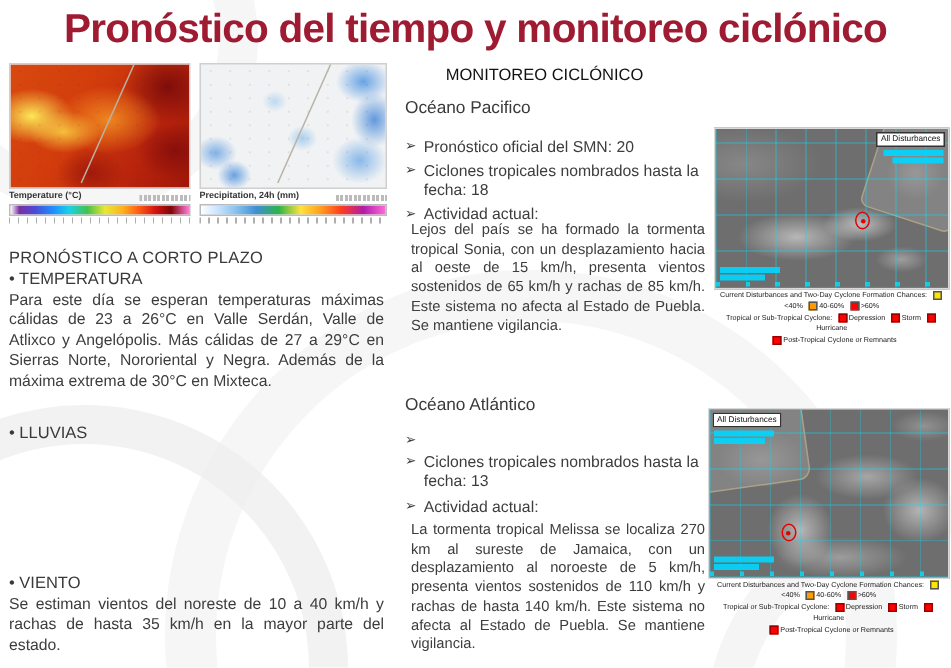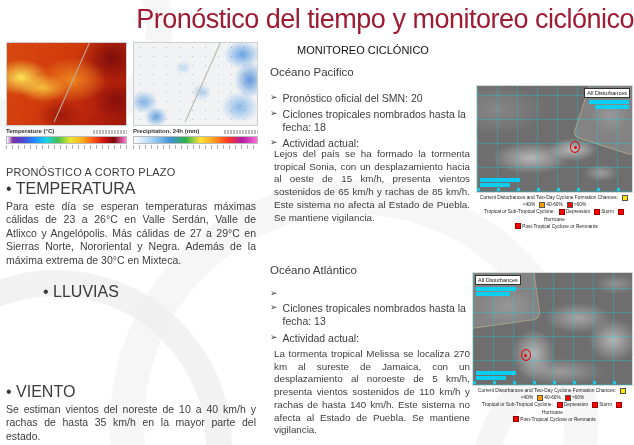--- a/index.html
+++ b/index.html
@@ -7,22 +7,22 @@
        font-family:"Liberation Sans", sans-serif;color:#2b2b2b;}
   .page{position:absolute;inset:0;}
 
   
   .wm{position:absolute;border-radius:50%;border:26px solid #ededed;opacity:.75;pointer-events:none;}
   .wm1{width:300px;height:300px;left:-120px;top:270px;}
   .wm2{width:420px;height:420px;left:110px;top:180px;border-width:34px;opacity:.5;}
   .wm3{width:260px;height:260px;left:470px;top:330px;opacity:.55;}
   .wm4{width:180px;height:180px;left:-60px;top:-90px;opacity:.5;}
 
-  .title{position:absolute;left:0;top:4px;width:100%;text-align:right;
-         font-size:27px;font-weight:normal;letter-spacing:-0.5px;}
+  .title{position:absolute;left:0;top:4px;width:100%;text-align:center;
+         font-size:27px;font-weight:bold;letter-spacing:-0.5px;}
 
   
   .left-col{position:absolute;left:6px;top:42px;width:250px;}
   .maps-row{position:absolute;left:0;top:0;width:252px;height:116px;}
   .mapfig{position:absolute;top:0;}
   .mapfig.temp{left:0;width:121px;}
   .mapfig.precip{left:127px;width:125px;}
   .map-canvas{width:100%;height:84px;position:relative;overflow:hidden;border:1px solid #cfcfcf;box-sizing:border-box;}
   .temp .map-canvas{
     background:
@@ -51,24 +51,24 @@
       background-image:radial-gradient(rgba(40,40,40,.55) .5px, transparent .6px);
       background-size:13px 9px;opacity:.5;}
   .map-label{font-size:6px;font-weight:bold;color:#333;margin-top:2px;display:flex;justify-content:space-between;align-items:flex-end;}
   .map-credit{width:34px;height:4px;background:repeating-linear-gradient(90deg,#bbb 0 2px,transparent 2px 3px);}
   .cbar{height:6px;margin-top:2px;border:0.5px solid #bbb;}
   .cbar.temp-scale{background:linear-gradient(90deg,#ffffff 0%,#7a2fa3 5%,#4b4bd8 14%,#1e90ff 24%,#19d3e6 33%,#44c14e 43%,#e8e832 53%,#ffb01e 63%,#ff5a12 72%,#d41414 81%,#7e0606 90%,#ff7ad9 100%);}
   .cbar.precip-scale{background:linear-gradient(90deg,#ffffff 0%,#cfe7ff 8%,#8ec6f0 18%,#3f8fd2 30%,#2bb34b 42%,#ffe23a 54%,#ff9d1e 65%,#ff3b1e 76%,#b01ca8 88%,#ff6bd8 100%);}
   .cbar-ticks{height:4px;margin-top:1px;background:repeating-linear-gradient(90deg,#9a9a9a 0 1px,transparent 1px 6px);opacity:.8;}
 
   .fc-heading{position:absolute;left:0;top:124px;font-size:11px;letter-spacing:.2px;color:#3a3a3a;}
-  .sec-label{font-size:16px;color:#3a3a3a;}
+  .sec-label{font-size:11px;color:#3a3a3a;}
   .fc-text{font-size:10.5px;line-height:1.28;text-align:justify;color:#3d3d3d;margin:2px 0 0 0;}
   .sec-temp{position:absolute;left:0;top:138px;width:250px;}
-  .sec-lluv{position:absolute;left:0;top:241px;width:250px;margin-left:37px;}
+  .sec-lluv{position:absolute;left:0;top:241px;width:250px;}
   .sec-vien{position:absolute;left:0;top:341px;width:250px;}
 
   
   .right-col{position:absolute;left:268px;top:44px;width:202px;}
   .mon-heading{font-size:11px;font-weight:normal;color:#111;text-align:center;width:190px;}
   .ocean-title{font-size:11.5px;color:#3a3a3a;position:absolute;left:2px;}
   .ocean-title.pac{top:22px;}
   .ocean-title.atl{top:220px;}
   ul.bullets{list-style:none;margin:0;padding:0;position:absolute;left:2px;width:200px;}
   ul.bullets.pac{top:48px;}

